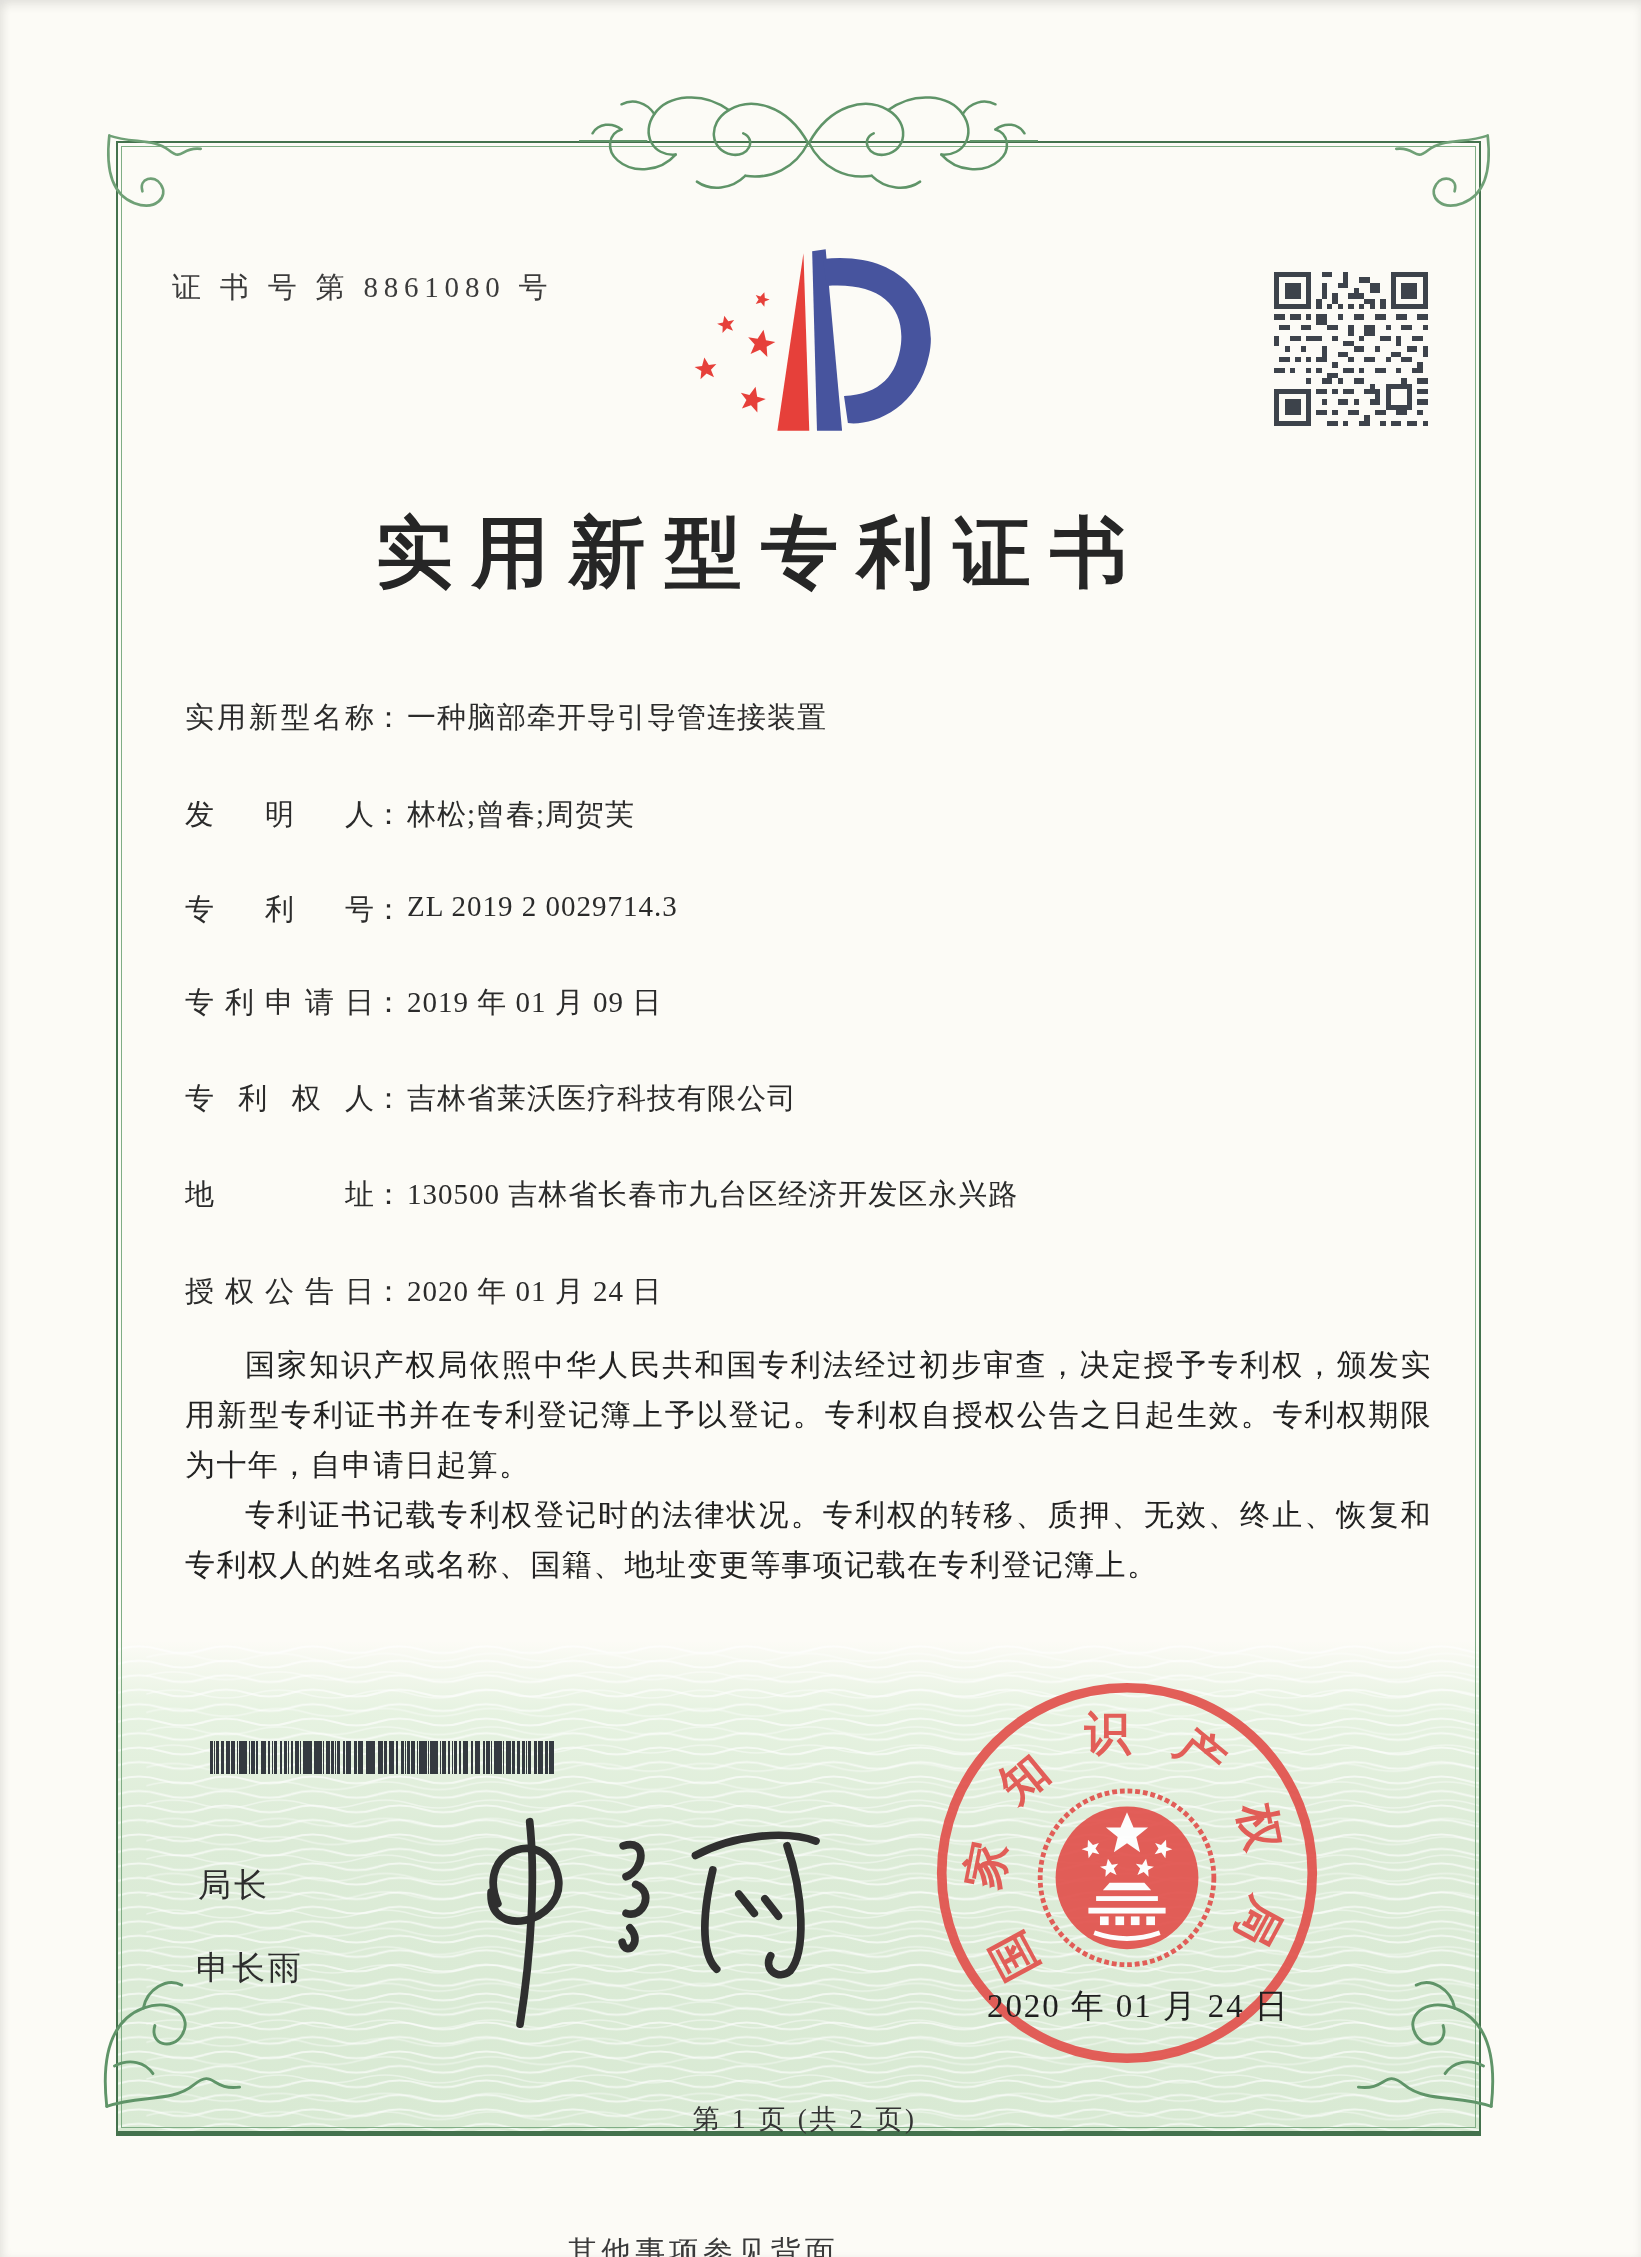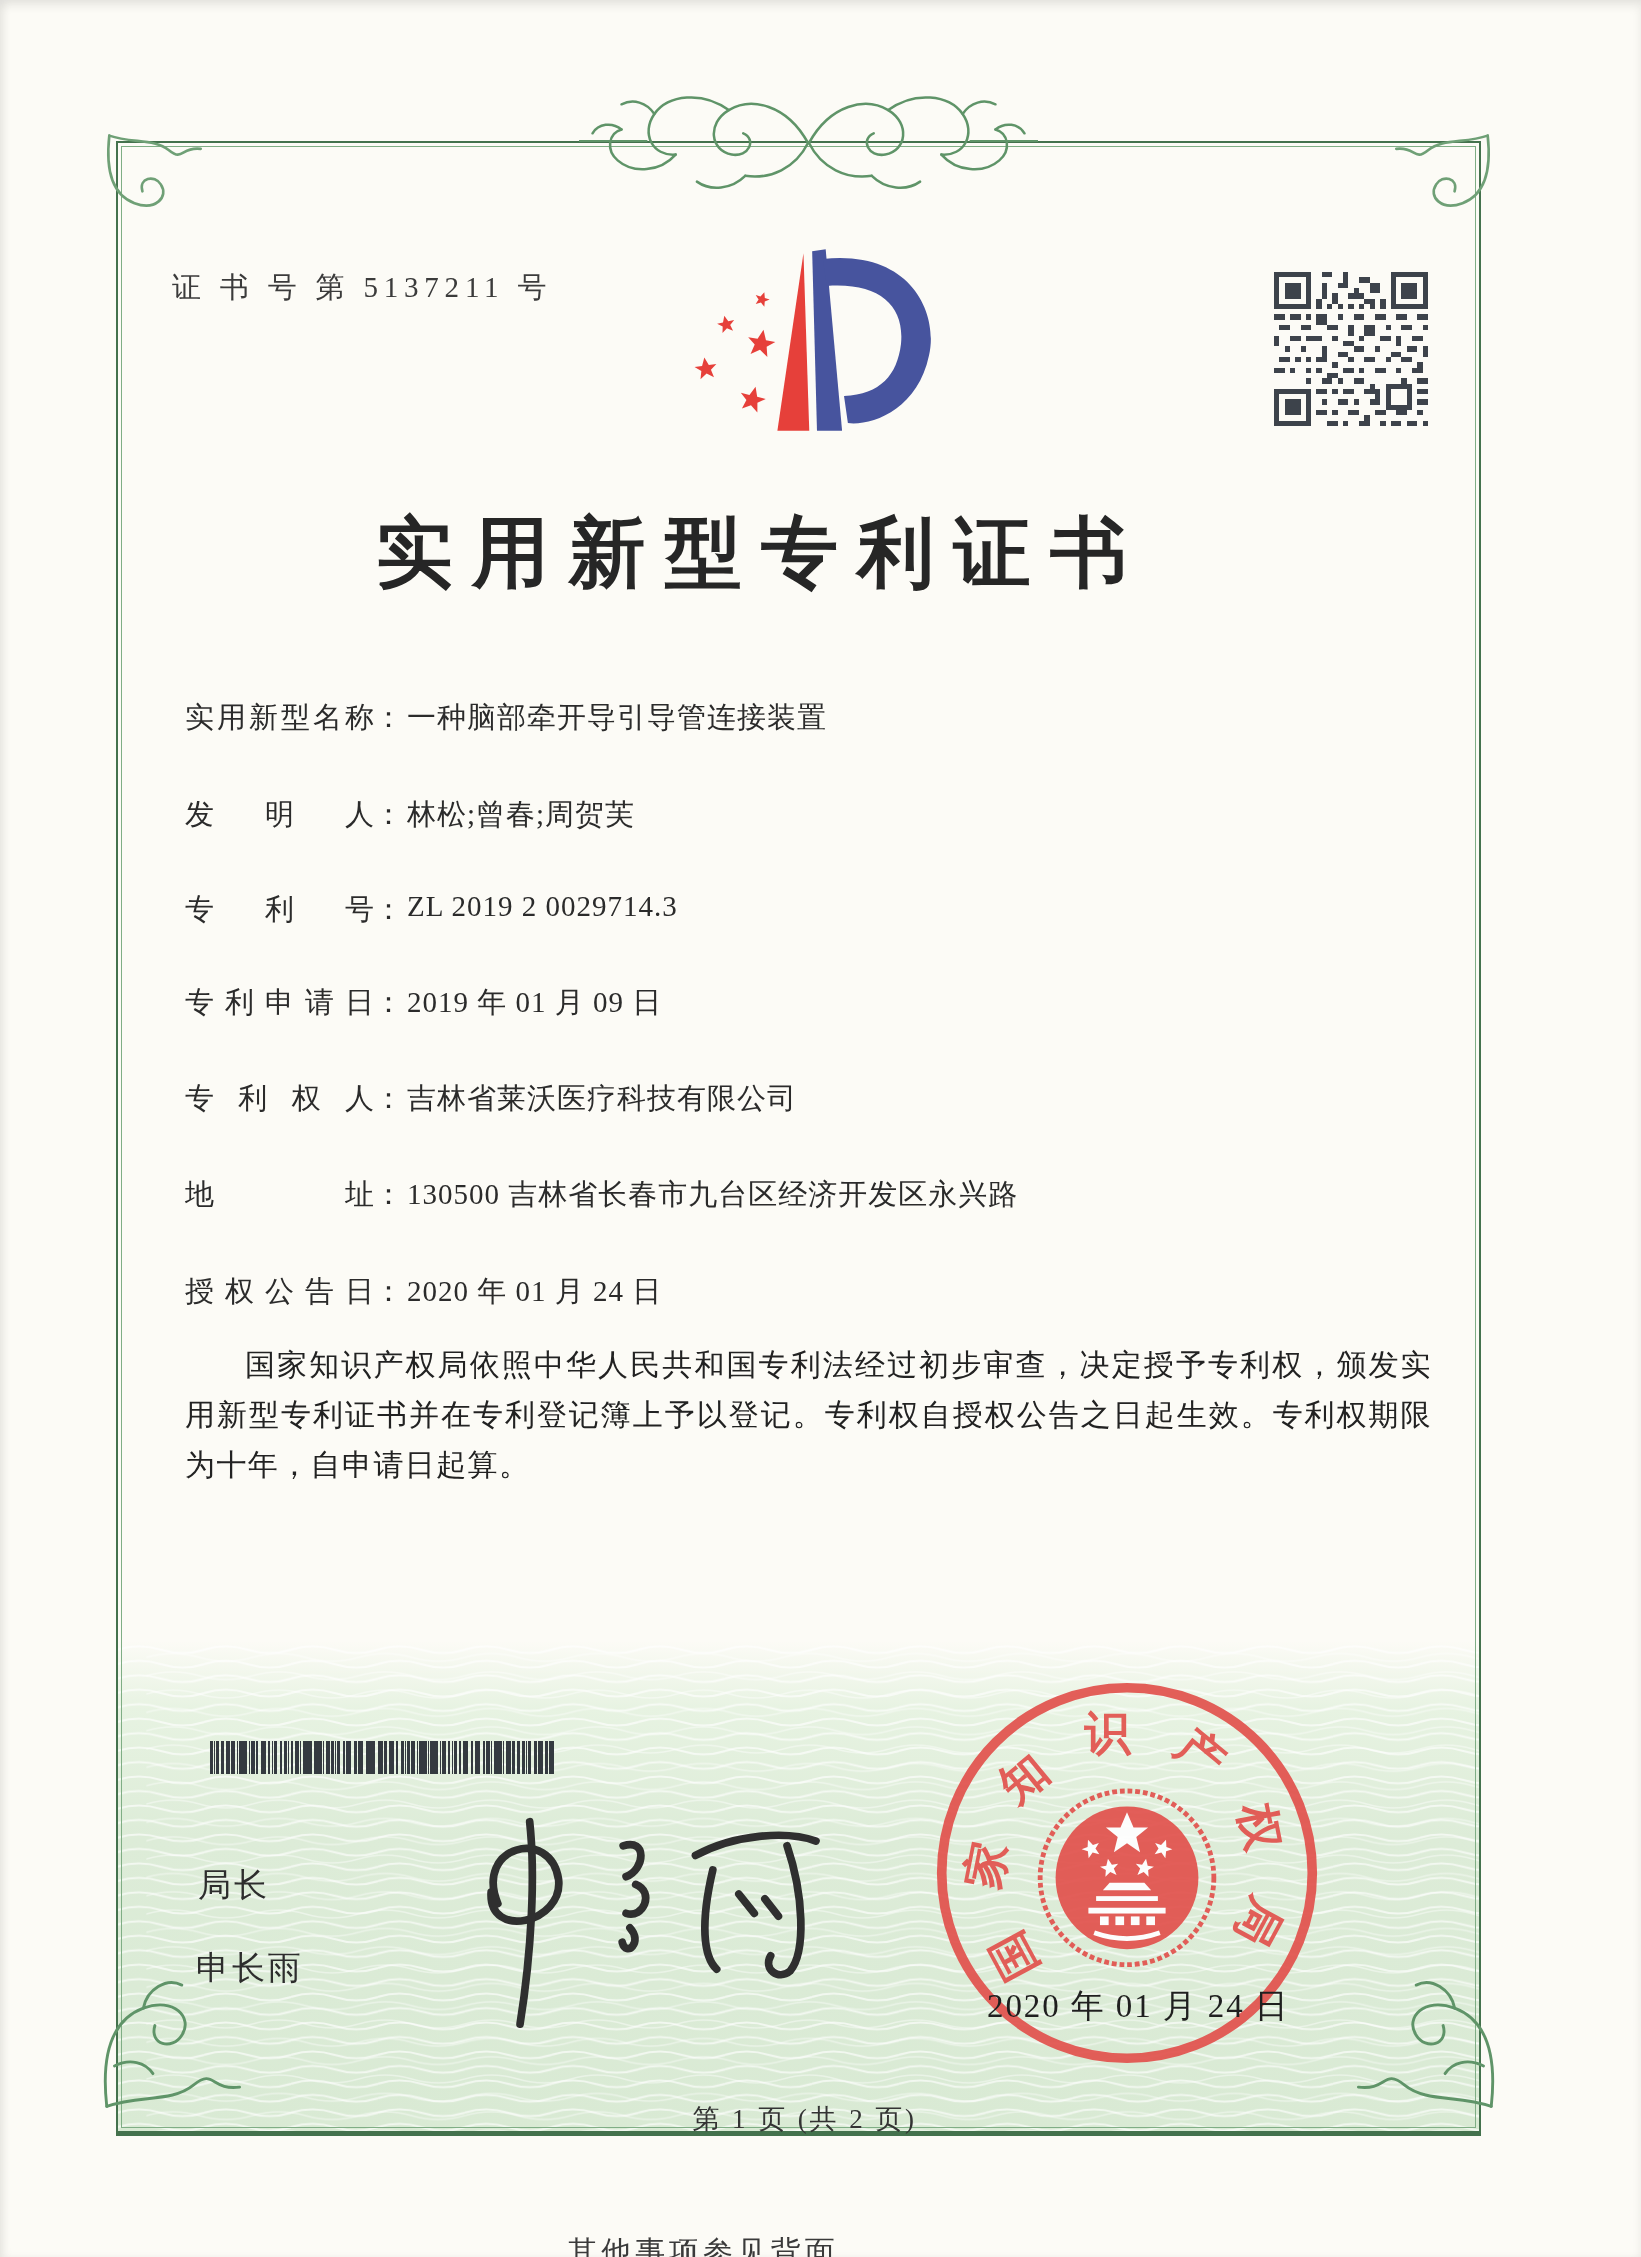--- a/index.html
+++ b/index.html
@@ -132,21 +132,21 @@
       <path d="M14 150 C 48 138, 82 146, 104 128 C 126 110, 122 134, 152 130"></path>
     </g>
   </svg>
   <svg class="ornament" style="left:1381px;top:129px;" width="116" height="106" viewBox="0 0 175 160">
     <g transform="translate(175,160) scale(-1,-1)" fill="none" stroke="#6fa076" stroke-width="4" stroke-linecap="round">
       <path d="M14 150 C 8 96, 20 60, 52 48 C 84 36, 104 58, 92 76 C 82 92, 58 86, 64 66"></path>
       <path d="M14 150 C 48 138, 82 146, 104 128 C 126 110, 122 134, 152 130"></path>
     </g>
   </svg>
 
-  <div class="cert-no">证 书 号 第 5137211 号</div>
+  <div class="cert-no">证 书 号 第 8861080 号</div>
 
   <svg class="logo" viewBox="0 0 320 232">
     <defs>
       <path id="st" d="M0,-10 L2.94,-3.09 L9.51,-3.09 L4.19,1.18 L5.88,8.09 L0,4 L-5.88,8.09 L-4.19,1.18 L-9.51,-3.09 L-2.94,-3.09 Z"></path>
     </defs>
     <g fill="#e6403a">
       <use href="#st" transform="translate(89,72) scale(0.8) rotate(18)"></use>
       <use href="#st" transform="translate(52,98) scale(0.95) rotate(-12)"></use>
       <use href="#st" transform="translate(88,118) scale(1.5) rotate(10)"></use>
       <use href="#st" transform="translate(31,144) scale(1.2) rotate(-8)"></use>
@@ -201,20 +201,21 @@
   </div>
   <div class="frow" style="top:1175px;">
     <span class="flabel">地址</span><span class="fcolon">：</span><span class="fvalue">130500 吉林省长春市九台区经济开发区永兴路</span>
   </div>
   <div class="frow" style="top:1272px;">
     <span class="flabel">授权公告日</span><span class="fcolon">：</span><span class="fvalue">2020 年 01 月 24 日</span>
   </div>
 
   <div class="body-text">
     <p>国家知识产权局依照中华人民共和国专利法经过初步审查，决定授予专利权，颁发实用新型专利证书并在专利登记簿上予以登记。专利权自授权公告之日起生效。专利权期限为十年，自申请日起算。</p>
+    <p>专利证书记载专利权登记时的法律状况。专利权的转移、质押、无效、终止、恢复和专利权人的姓名或名称、国籍、地址变更等事项记载在专利登记簿上。</p>
   </div>
 
   <div class="barcode"></div>
 
   <div class="signer-title">局长</div>
   <div class="signer-name">申长雨</div>
 
   <svg class="signature" viewBox="0 0 460 250">
     <g fill="none" stroke="#2f2f2f" stroke-width="8" stroke-linecap="round">
       <path d="M95 120 C 70 60, 150 40, 158 95 C 163 140, 85 158, 88 108"></path>

